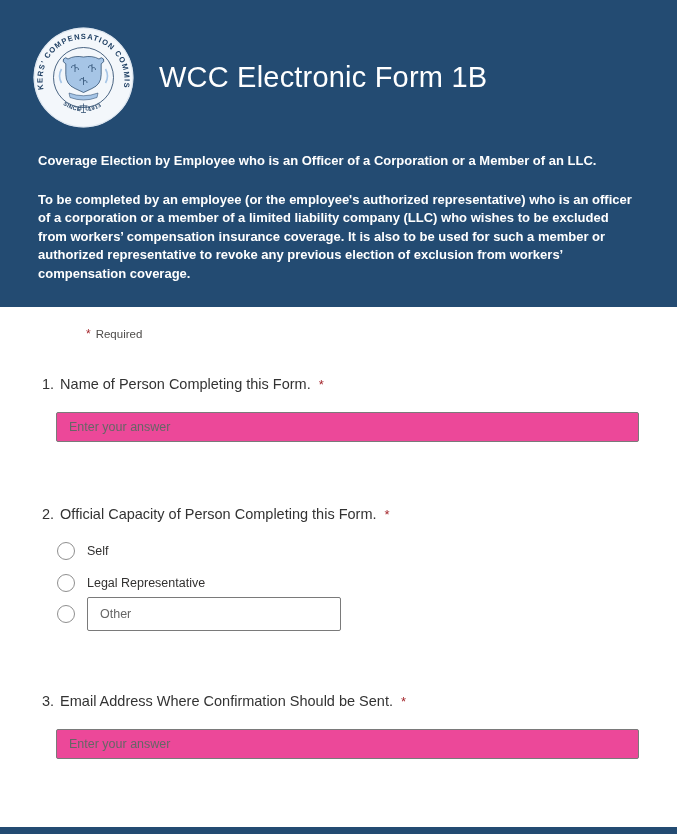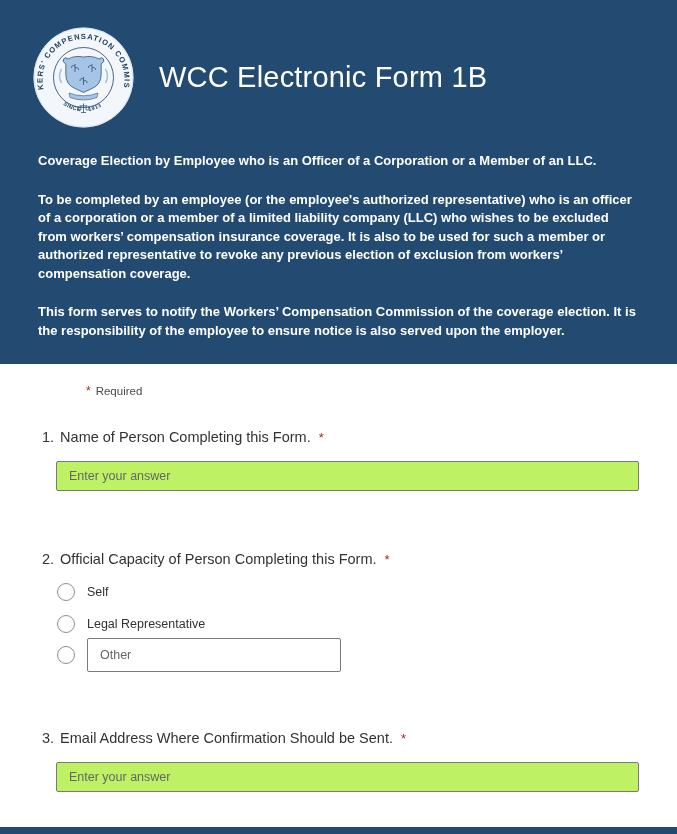--- a/index.html
+++ b/index.html
@@ -17,28 +17,28 @@
 
   
   .main { padding: 20px 38px 0 38px; }
   .required-note { font-size: 11.5px; color: #4d4b49; height: 14px; margin-left: 48px; }
   .req-star { color: #a4262c; margin-right: 5px; font-size: 12px; }
 
   .question { }
   .q1 { margin-top: 30px; }
   .q2 { margin-top: 59px; }
   .q3 { margin-top: 59px; }
-  .q-label { font-size: 14.5px; color: #333333; line-height: 18px; padding-left: 4px; }
+  .q-label { font-size: 14.5px; color: #333333; line-height: 26px; padding-left: 4px; }
   .q-number { margin-right: 6px; }
   .q-star { color: #a4262c; margin-left: 8px; font-size: 13px; }
 
   .text-input {
     display: block; box-sizing: border-box; margin: 14px 0 0 18px;
     width: 583px; height: 30px; border: 1px solid #7a7a7a; border-radius: 2px;
-    background: #bef264; padding: 0 12px; font-family: "Liberation Sans", sans-serif;
+    background: #ec4899; padding: 0 12px; font-family: "Liberation Sans", sans-serif;
     font-size: 12.5px; color: #333333; outline: none;
   }
   .text-input::placeholder { color: #666666; opacity: 1; }
 
   .options { margin: 14px 0 0 19px; }
   .option-row { display: flex; align-items: center; height: 18px; margin-bottom: 14px; cursor: pointer; }
   .option-row-legal { margin-bottom: 7px; }
   .option-row-other { height: 30px; margin-bottom: 0; }
   .radio-circle {
     box-sizing: border-box; width: 18px; height: 18px; border: 1px solid #8f8f8f;
@@ -104,21 +104,20 @@
             <path d="M 50.5,58 L 50.5,50 M 50.5,52 Q 47,50.5 47,54 M 50.5,54 Q 54,52.5 54,56"></path>
           </g>
           <path d="M 36,66 Q 50.5,71.5 65,66 L 64,70.5 Q 50.5,75.5 37,70.5 Z" fill="#a6c5e6" stroke="#1e3f63" stroke-width="0.5"></path>
         </g>
       </svg>
       <div class="form-title">WCC Electronic Form 1B</div>
     </div>
     <div class="desc">
       <p>Coverage Election by Employee who is an Officer of a Corporation or a Member of an LLC.</p>
       <p>To be completed by an employee (or the employee's authorized representative) who is an officer of a corporation or a member of a limited liability company (LLC) who wishes to be excluded from workers’ compensation insurance coverage. It is also to be used for such a member or authorized representative to revoke any previous election of exclusion from workers’ compensation coverage.</p>
-      <p>This form serves to notify the Workers’ Compensation Commission of the coverage election. It is the responsibility of the employee to ensure notice is also served upon the employer.</p>
     </div>
   </div>
 
   <div class="main">
 
     <div class="required-note">
       <span class="req-star">*</span><span>Required</span>
     </div>
 
     <div class="question q1">

